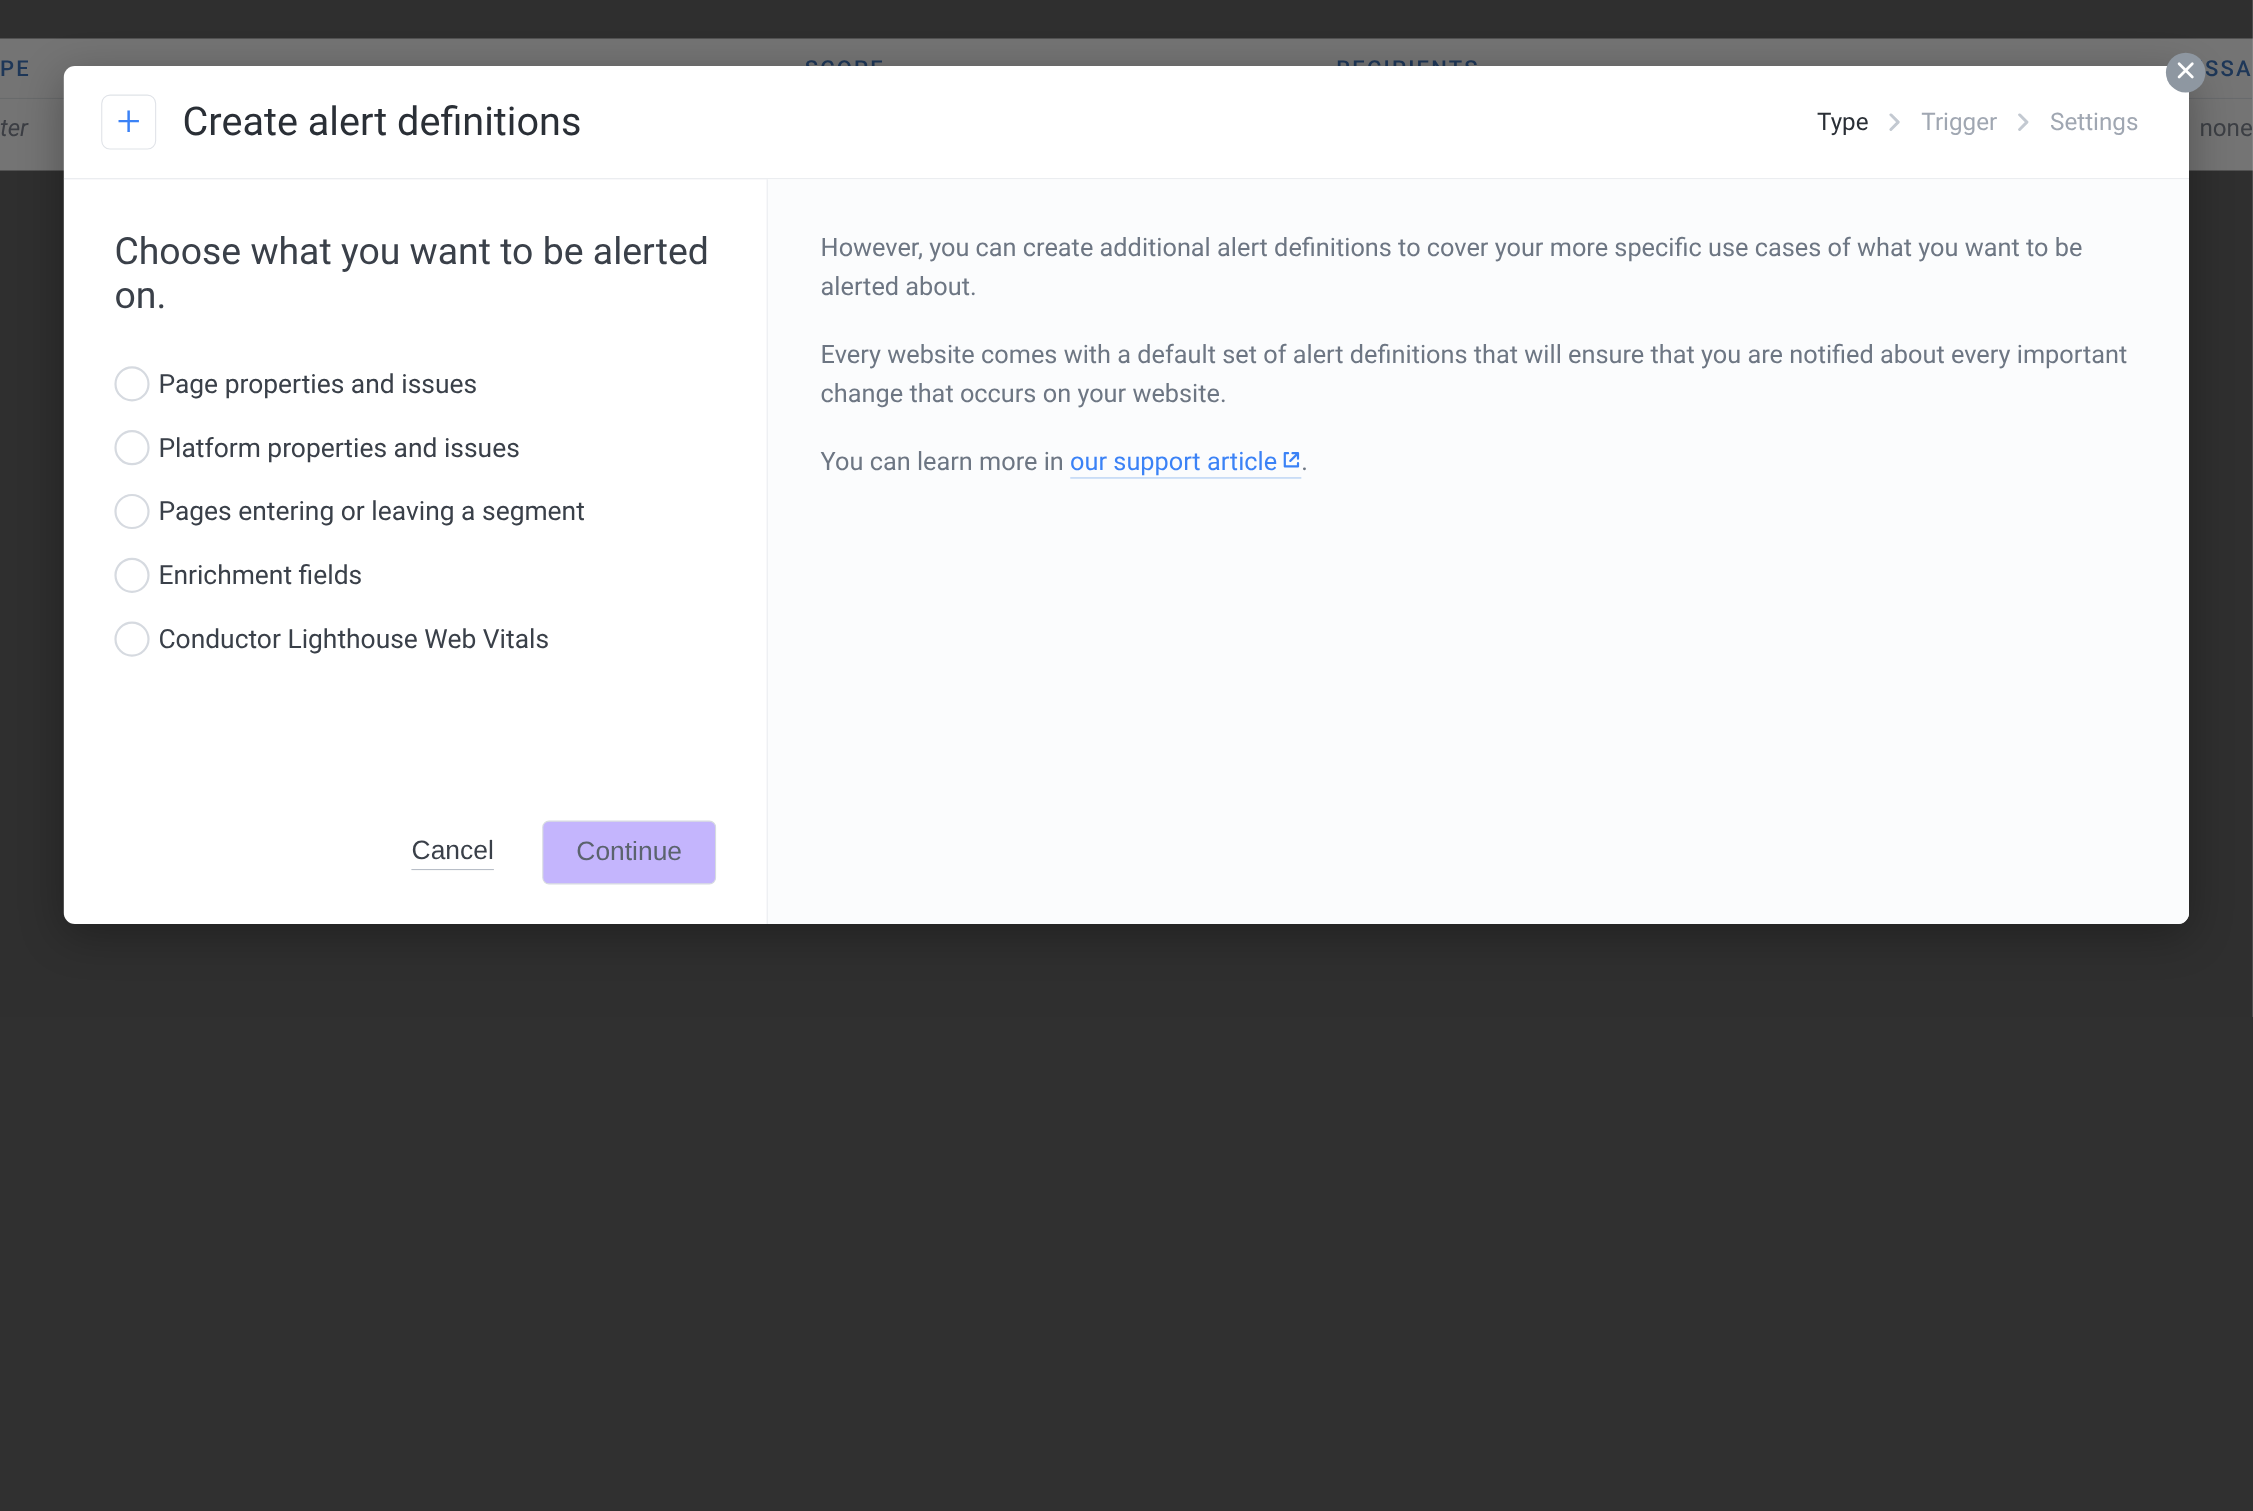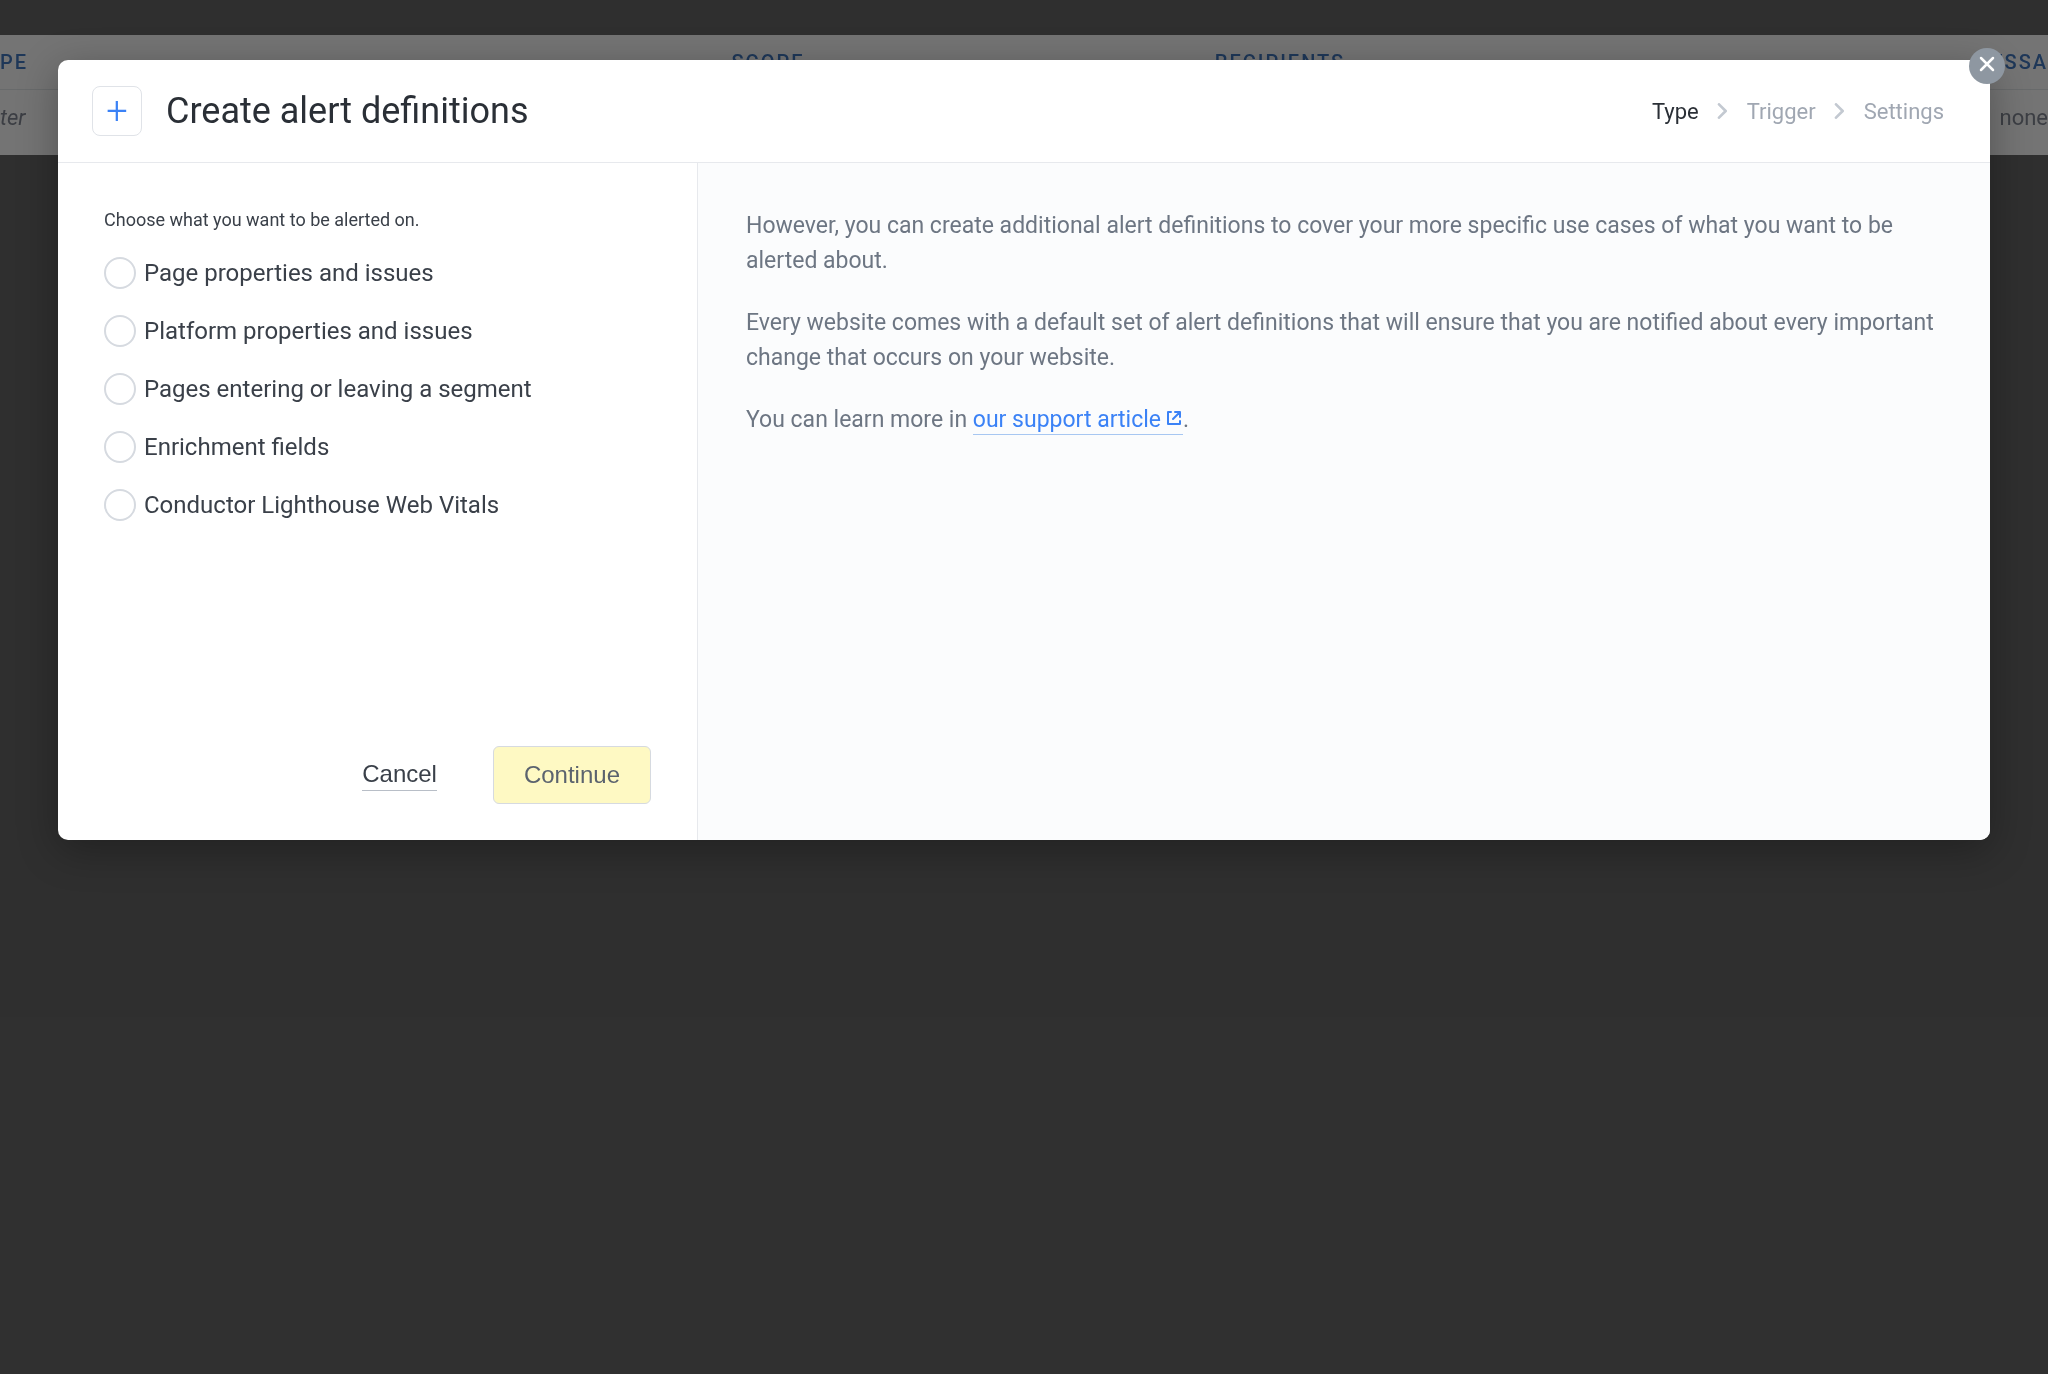--- a/index.html
+++ b/index.html
@@ -133,23 +133,23 @@
   }
 
   .left-pane {
     flex: 0 0 640px;
     border-right: 1px solid #e7e9ed;
     padding: 46px 46px 36px 46px;
     display: flex;
     flex-direction: column;
   }
   .prompt {
-    font-size: 18px;
+    font-size: 34px;
     color: #3a4049;
-    margin-bottom: 27px;
+    margin-bottom: 44px;
   }
   .options {
     display: flex;
     flex-direction: column;
     gap: 26px;
     flex: 1;
   }
   .option {
     display: flex;
     align-items: center;
@@ -183,26 +183,25 @@
     cursor: pointer;
     background: none;
     border-top: none;
     border-left: none;
     border-right: none;
     text-align: center;
   }
   .btn-continue {
     font-size: 24px;
     color: #5b636e;
-    background: #fef9c3;
+    background: #c4b5fd;
     border: 1px solid #d6dae0;
     border-radius: 6px;
     padding: 14px 30px;
     cursor: pointer;
-    margin-left: 12px;
   }
 
   .right-pane {
     flex: 1;
     background: #fbfcfd;
     padding: 46px 48px;
     font-size: 23px;
     line-height: 1.5;
     color: #6d7683;
   }

